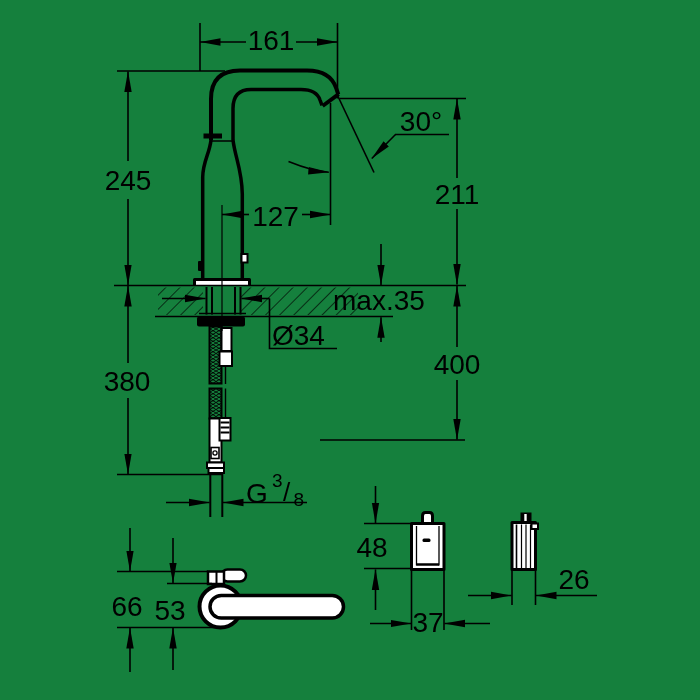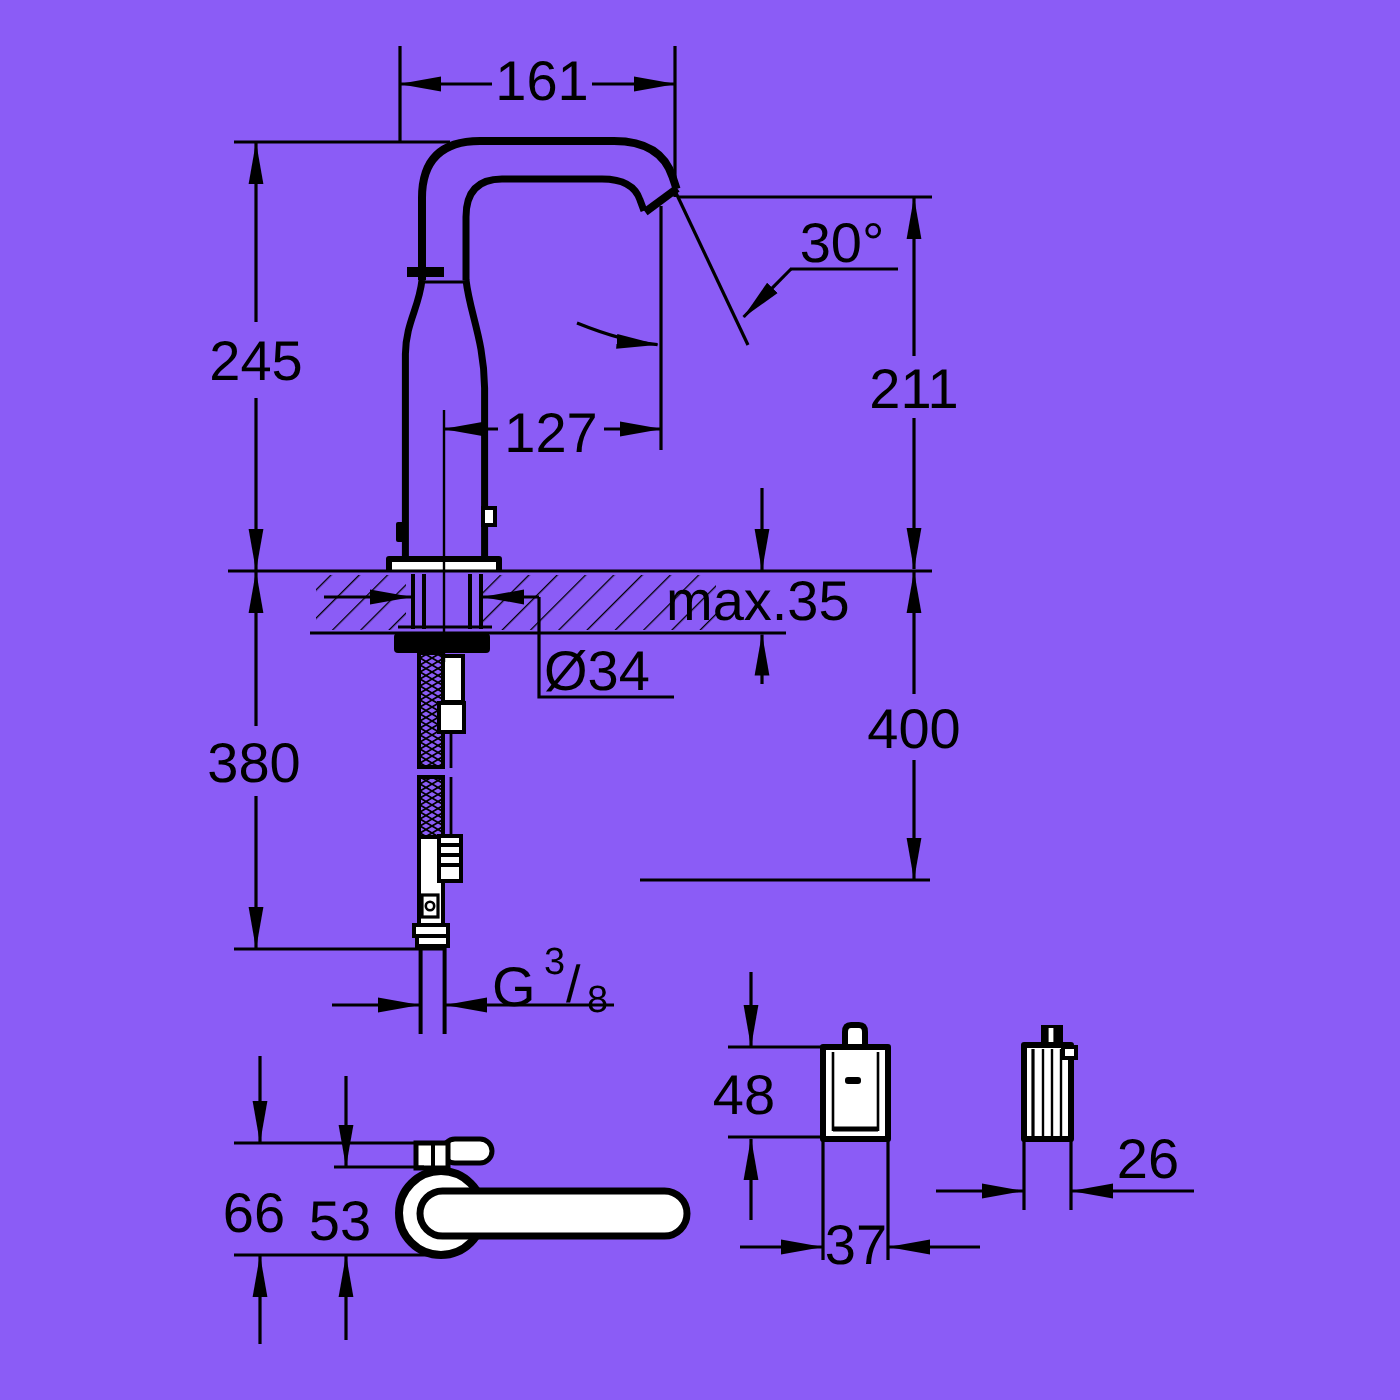--- a/index.html
+++ b/index.html
@@ -1,16 +1,16 @@
 <!DOCTYPE html>
 <html><head>
 <meta charset="utf-8">
 <style>
   html,body{margin:0;padding:0;background:#ffffff;}
-  .page{width:700px;height:700px;background:#8b5cf6;position:relative;overflow:hidden;}
+  .page{width:700px;height:700px;background:#15803d;position:relative;overflow:hidden;}
   svg{display:block;}
   text{font-family:"Liberation Sans","DejaVu Sans",sans-serif;fill:#000;}
   .lbl{font-size:28px;}
   .lbl-s{font-size:19px;}
   .lbl-m{font-size:26px;}
   .dim{stroke:#000;stroke-width:1.6;fill:none;}
   .thin{stroke:#000;stroke-width:1.2;fill:none;}
   .thick{stroke:#000;stroke-width:4;fill:none;stroke-linejoin:round;}
   .mid{stroke:#000;stroke-width:3.5;fill:none;stroke-linejoin:round;}
   .out{stroke:#000;stroke-width:3;fill:#ffffff;stroke-linejoin:round;}

